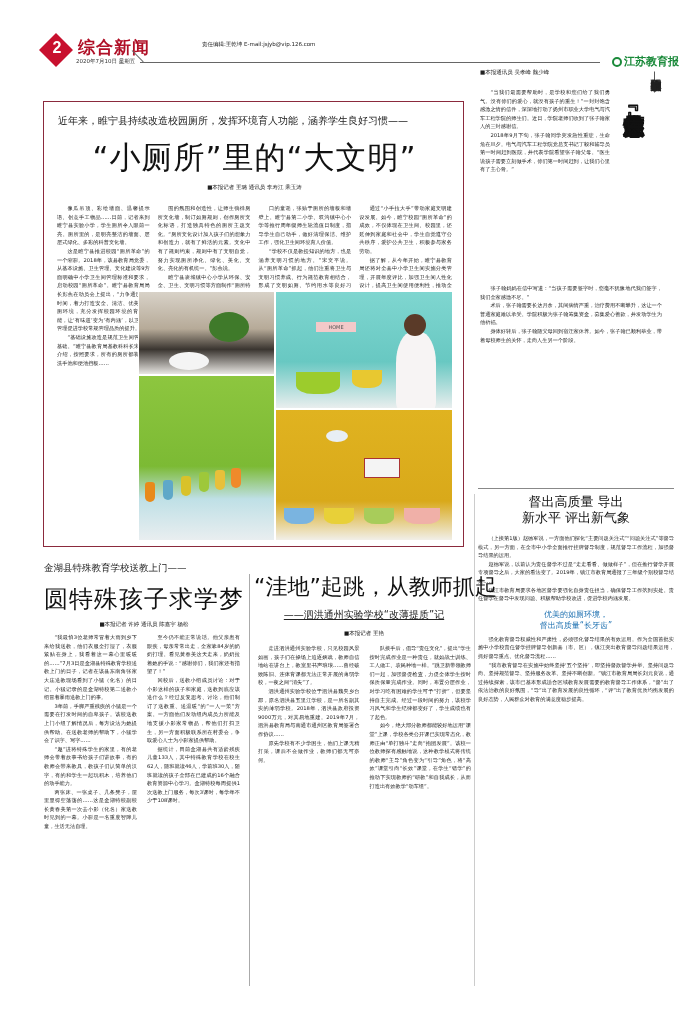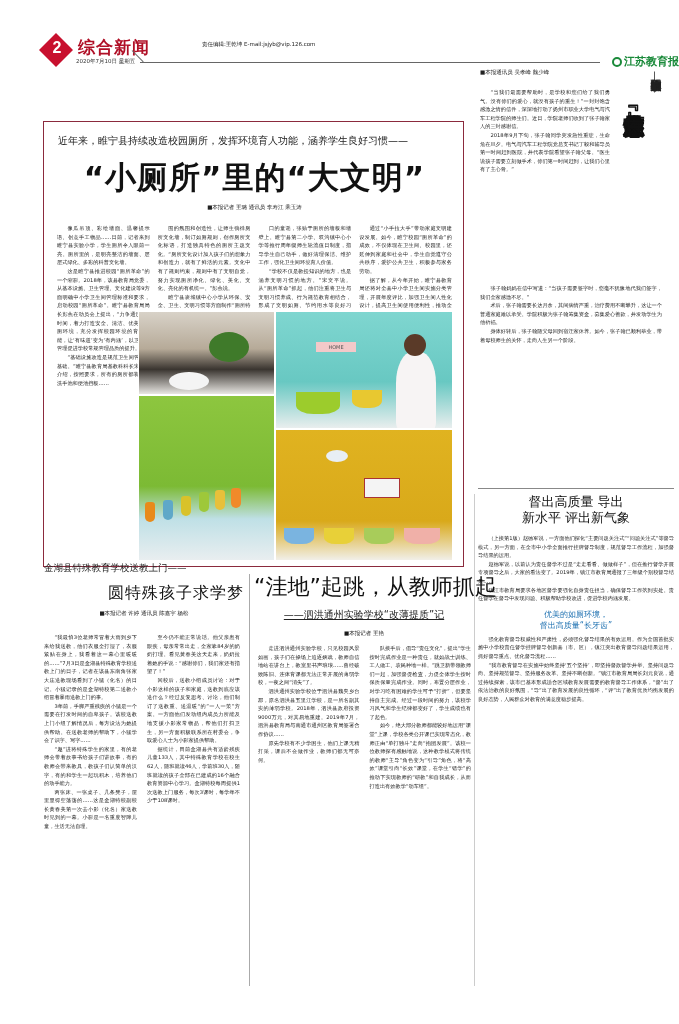--- a/index.html
+++ b/index.html
@@ -12,23 +12,23 @@
   .page-num { position: absolute; left: 8px; top: 5px; width: 18px; text-align: center; color: #fff; font-weight: bold; font-size: 16px; font-family: "Liberation Sans", sans-serif; }
   .section-name { position: absolute; left: 38px; top: 2px; font-size: 17px; color: #b01027; font-weight: bold; letter-spacing: 1px; }
   .pub-date { position: absolute; left: 36px; top: 24px; font-size: 5.5px; color: #333; white-space: nowrap; }
   .masthead-rule { position: absolute; left: 100px; top: 28px; width: 460px; height: 1px; background: #666; }
   .masthead-slant { position: absolute; left: 92px; top: 16px; width: 16px; height: 1px; background: #666; transform: rotate(45deg); transform-origin: left; }
   .editor-line { position: absolute; left: 162px; top: 7px; font-size: 5.5px; color: #222; white-space: nowrap; }
   .paper-logo { position: absolute; left: 572px; top: 20px; font-size: 11px; color: #1a8a3a; font-family: "DejaVu Serif", serif; font-weight: bold; white-space: nowrap; }
   .paper-logo .logo-mark { display: inline-block; width: 10px; height: 10px; border-radius: 50%; border: 2px solid #1a8a3a; vertical-align: middle; margin-right: 2px; }
 
   
-  .feature-box { position: absolute; left: 43px; top: 101px; width: 421px; height: 446px; border: 1px solid #8b2a3d; margin-top: 20px; }
+  .feature-box { position: absolute; left: 43px; top: 101px; width: 421px; height: 446px; border: 1px solid #8b2a3d; }
   .kicker { position: absolute; left: 14px; top: 12px; font-size: 10px; color: #222; white-space: nowrap; }
-  .headline-main { position: absolute; left: 0; top: 35px; width: 421px; text-align: center; font-size: 31px; font-weight: bold; letter-spacing: 1px; color: #111; }
+  .headline-main { position: absolute; left: 0; top: 35px; width: 421px; text-align: center; font-size: 31px; font-weight: normal; letter-spacing: 1px; color: #111; }
   .byline-main { position: absolute; left: 0; top: 82px; width: 421px; text-align: center; font-size: 5.5px; color: #222; }
   .cols4 { position: absolute; left: 13px; top: 102px; width: 395px; display: grid; grid-template-columns: repeat(4, 1fr); column-gap: 8px; }
   .col { font-size: 5.2px; line-height: 8.6px; color: #222; text-align: justify; }
   .col p { text-indent: 2em; }
   .photo-grid { position: absolute; left: 94px; top: 189px; width: 315px; height: 250px; }
   .photo { position: absolute; border: 1px solid #fff; overflow: hidden; }
   .photo.p1 { left: 0; top: 0; width: 137px; height: 84px; background: linear-gradient(180deg,#d8d2c8 0%,#b6aa98 45%,#3a3530 70%,#e8e6e2 100%); }
   .photo.p2 { left: 0; top: 84px; width: 137px; height: 166px; background: linear-gradient(180deg,#8dc63f 0%,#7cba34 55%,#bfe0e6 75%,#e9eef0 100%); }
   .photo.p3 { left: 137px; top: 0; width: 178px; height: 118px; background: linear-gradient(180deg,#7fd6d0 0%,#68c8c2 60%,#e9eeee 100%); }
   .photo.p4 { left: 137px; top: 118px; width: 178px; height: 132px; background: linear-gradient(180deg,#e0b320 0%,#d9a91a 70%,#f1efe8 100%); }
@@ -49,21 +49,21 @@
   
   .right-bottom { position: absolute; left: 478px; top: 494px; width: 196px; }
   .rb-title { font-size: 13px; line-height: 16px; text-align: center; color: #111; }
   .rb-text { margin-top: 8px; font-size: 5.2px; line-height: 8.6px; color: #222; text-align: justify; }
   .rb-text p { text-indent: 2em; }
   .subhead { text-align: center; font-size: 8px; line-height: 11px; color: #1b6fb0; margin: 6px 0 4px; }
 
   
   .left-story { position: absolute; left: 44px; top: 562px; width: 200px; }
   .ls-kicker { font-size: 9.5px; color: #222; white-space: nowrap; }
-  .ls-title { margin-top: 8px; text-align: right; font-size: 16px; color: #111; letter-spacing: 1px; }
+  .ls-title { margin-top: 8px; text-align: left; font-size: 24px; color: #111; letter-spacing: 1px; }
   .ls-byline { margin-top: 6px; text-align: center; font-size: 5.5px; color: #222; }
   .cols2 { position: absolute; left: 44px; top: 633px; width: 196px; display: grid; grid-template-columns: 1fr 1fr; column-gap: 10px; }
   .vsep { position: absolute; left: 249px; top: 574px; width: 1px; height: 412px; background: #aaa; }
 
   
   .mid-story { position: absolute; left: 254px; top: 572px; width: 220px; }
   .ms-title { text-align: right; font-size: 22px; color: #111; white-space: nowrap; }
   .ms-sub { margin-top: 6px; text-align: center; font-size: 10px; color: #222; white-space: nowrap; text-decoration: underline; }
   .ms-byline { position: absolute; left: 254px; top: 630px; width: 220px; text-align: center; font-size: 5.5px; }
   .cols2b { position: absolute; left: 258px; top: 644px; width: 213px; display: grid; grid-template-columns: 1fr 1fr; column-gap: 10px; }

